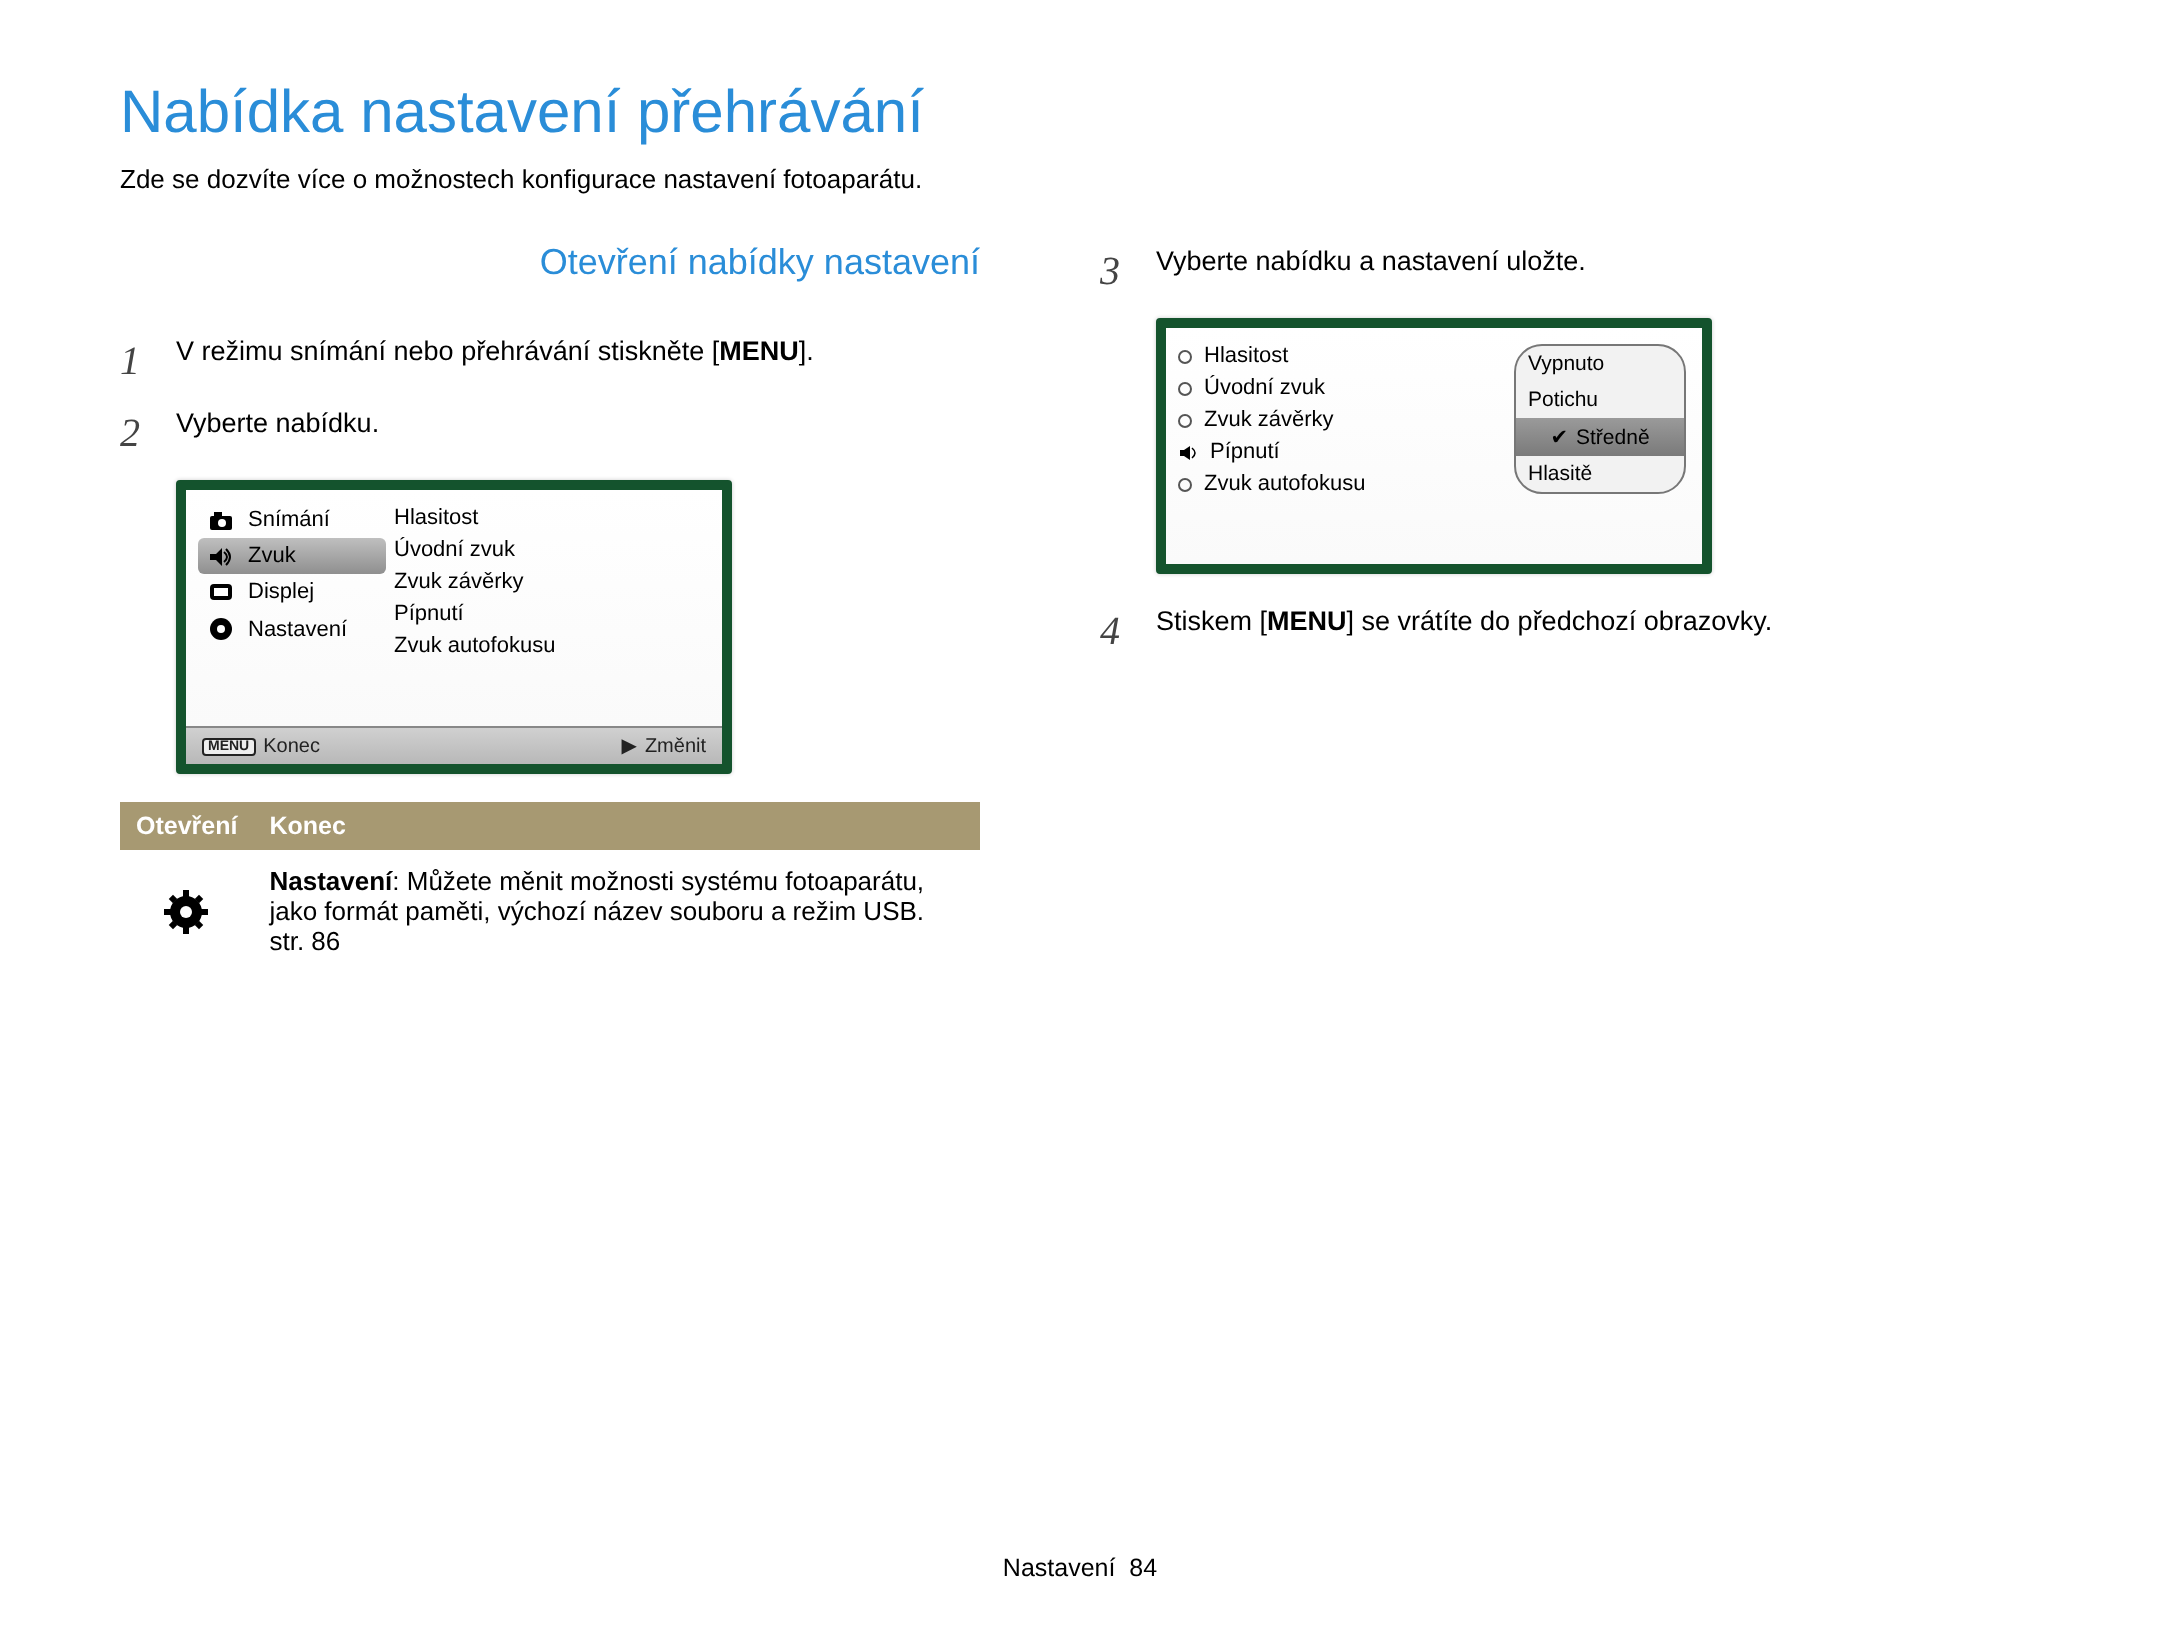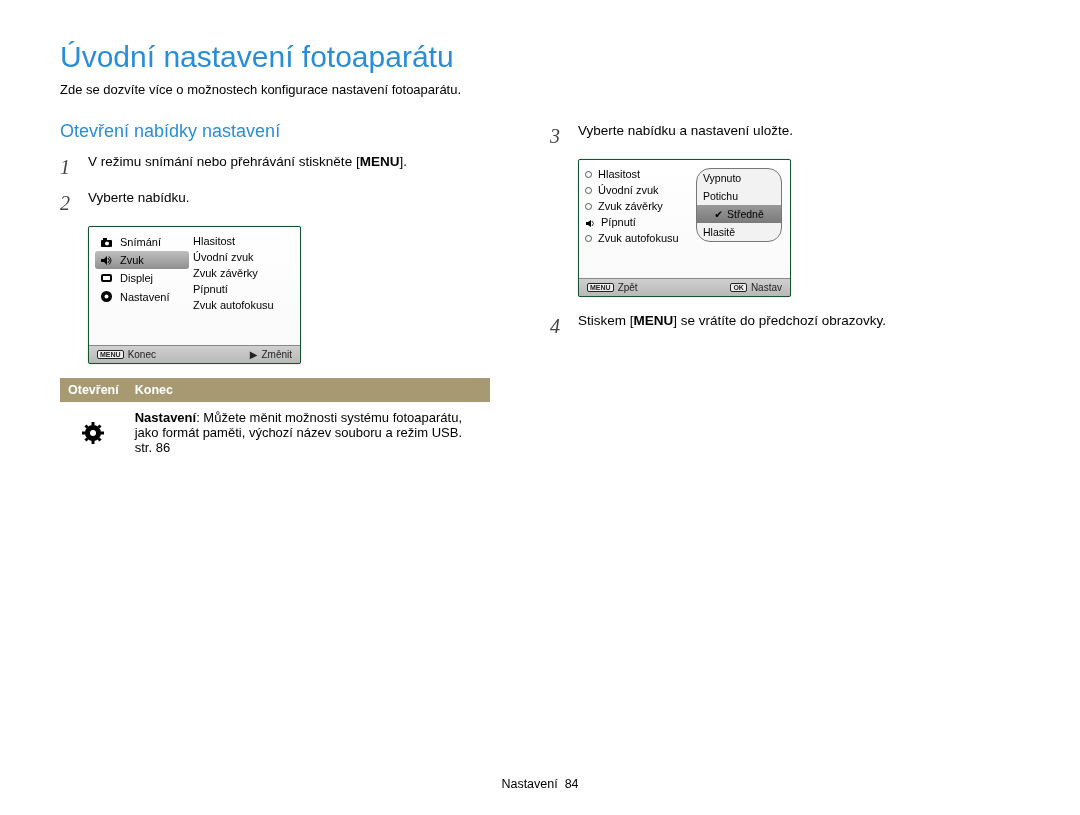--- a/index.html
+++ b/index.html
@@ -27,21 +27,22 @@
     display: flex;
     gap: 60px;
   }
   .col-left { width: 430px; }
   .col-right { width: 450px; }
 
   .section-title {
     color: #2a8dd8;
     font-size: 18px;
     font-weight: normal;
-    margin-bottom: 10px;
+    margin-bottom: 24px;
+    text-align: right;
   }
 
   .step {
     display: flex;
     gap: 10px;
     margin-bottom: 6px;
     line-height: 1.5;
   }
   .step-num {
     font-family: Georgia, 'Times New Roman', serif;
@@ -52,22 +53,22 @@
     flex: 0 0 18px;
   }
   .step-body { flex: 1; font-size: 13.5px; }
   .kbd {
     font-weight: bold;
     font-family: Arial, sans-serif;
   }
 
   
   .lcd {
-    width: 213px;
-    border: 1px solid #14532d;
+    width: 278px;
+    border: 5px solid #14532d;
     border-radius: 2px;
     margin: 8px 0 14px 28px;
     font-size: 11px;
     overflow: hidden;
     box-shadow: 0 0 2px rgba(0,0,0,.2);
     background: #15803d;
   }
   .lcd-body {
     display: flex;
     min-height: 118px;
@@ -180,21 +181,21 @@
     bottom: 24px;
     left: 0; right: 0;
     text-align: center;
     font-size: 12.5px;
     color: #000;
   }
 </style>
 </head>
 <body>
 
-<h1 class="page-title">Úvodní nastavení fotoaparátu</h1>
+<h1 class="page-title">Nabídka nastavení přehrávání</h1>
 <p class="intro">Zde se dozvíte více o možnostech konfigurace nastavení fotoaparátu.</p>
 
 <div class="cols">
   <div class="col-left">
     <h2 class="section-title">Otevření nabídky nastavení</h2>
 
     <div class="step">
       <div class="step-num">1</div>
       <div class="step-body">
         <span>V režimu snímání nebo přehrávání stiskněte [</span><span class="kbd">MENU</span><span>].</span>
@@ -336,30 +337,20 @@
               <span>Zvuk autofokusu</span>
             </div>
         </div>
         <div class="popup">
           <div class="pi">Vypnuto</div>
           <div class="pi">Potichu</div>
           <div class="pi sel"><span class="tick">✔</span><span>Středně</span></div>
           <div class="pi">Hlasitě</div>
         </div>
       </div>
-      <div class="lcd-bar">
-        <span class="bar-seg">
-            <span class="menu-badge">MENU</span>
-            <span>Zpět</span>
-          </span>
-        <span class="bar-seg">
-            <span class="menu-badge">OK</span>
-            <span>Nastav</span>
-          </span>
-      </div>
     </div>
 
     <div class="step">
       <div class="step-num">4</div>
       <div class="step-body">
         <span>Stiskem [</span><span class="kbd">MENU</span><span>] se vrátíte do předchozí obrazovky.</span>
       </div>
     </div>
   </div>
 </div>

